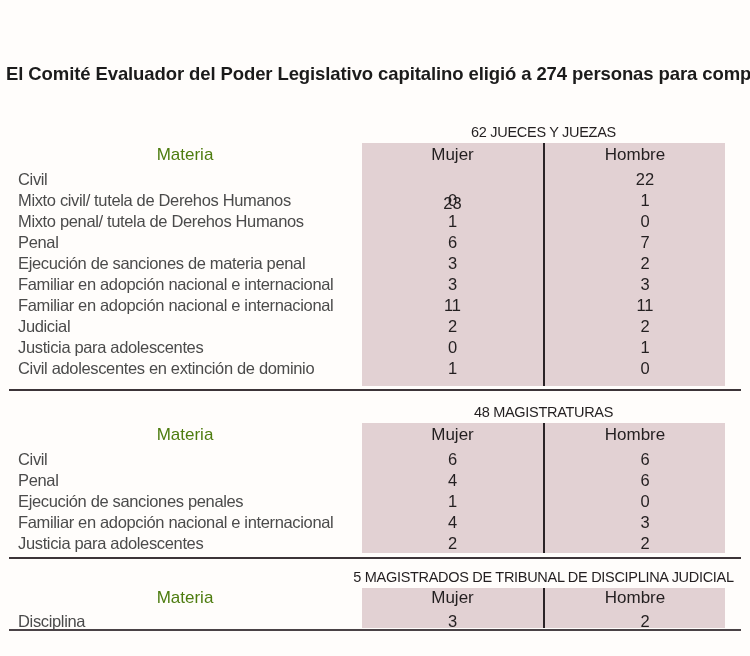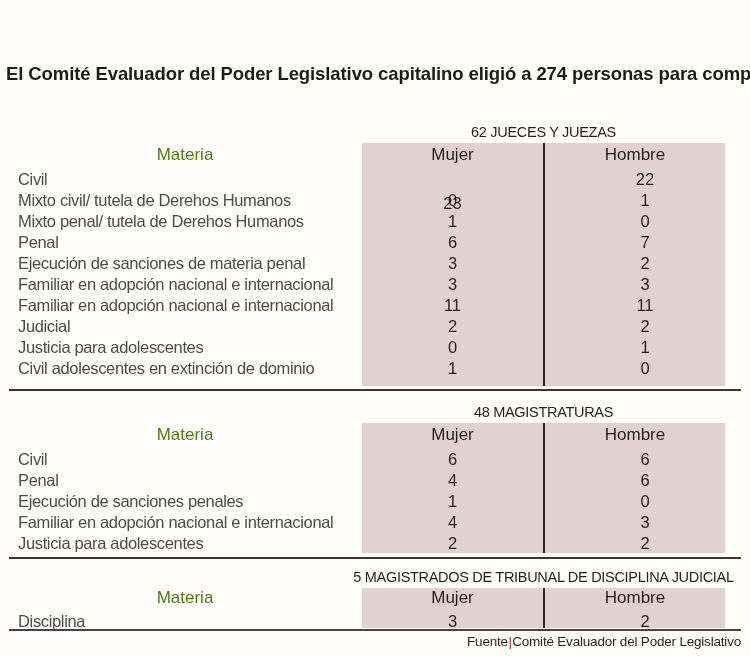--- a/index.html
+++ b/index.html
@@ -277,15 +277,14 @@
     <div class="hdr-mujer" style="top:588px;">Mujer</div>
     <div class="hdr-hombre" style="top:588px;">Hombre</div>
 
     <div class="row-label" style="top:612px;">Disciplina</div>
     <div class="cell-mujer" style="top:612px;">3</div>
     <div class="cell-hombre" style="top:612px;">2</div>
   </div>
 
   <div class="rule thin" style="top:629px;"></div>
 
-  <div class="footer"><span>Fuente</span><span class="sep">|</span><span>Comité Evaluador del Poder Legislativo</span></div>
 
 </div>
 
 </body></html>

